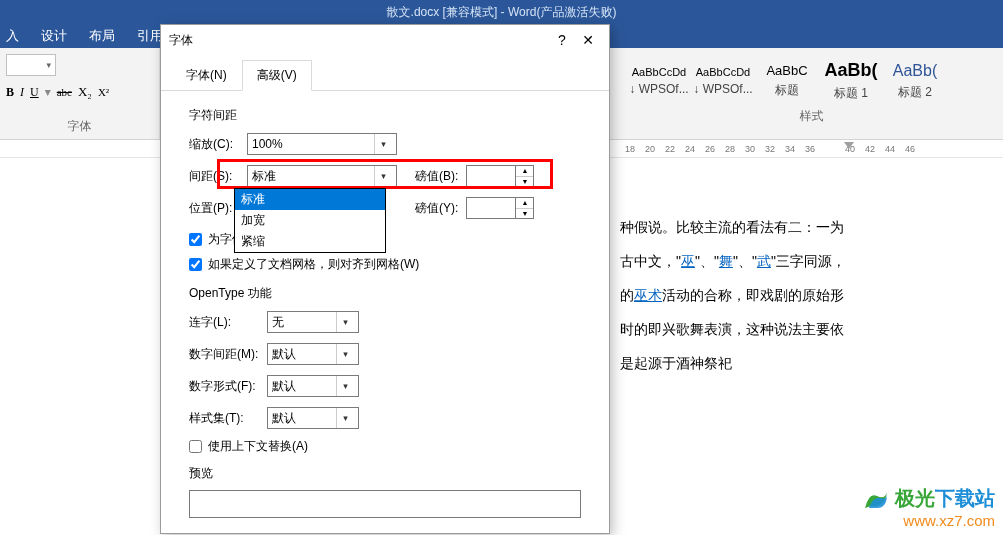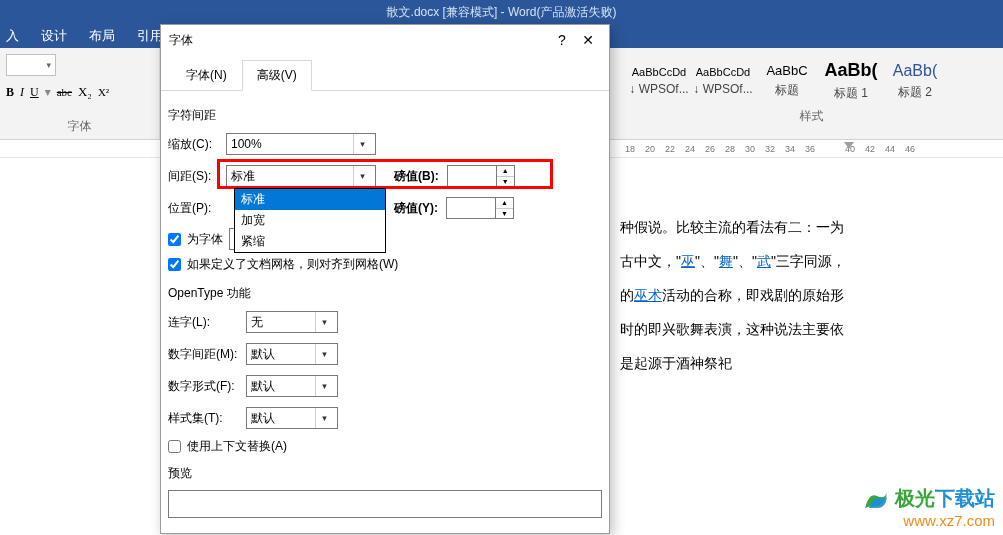--- a/index.html
+++ b/index.html
@@ -42,32 +42,32 @@
 
 
 .dialog { position: absolute; left: 160px; top: 24px; width: 450px; height: 510px; background: #fff; border: 1px solid #9b9b9b; box-shadow: 3px 3px 12px rgba(0,0,0,.25); display: flex; flex-direction: column; }
 .dlg-title { height: 30px; display: flex; align-items: center; padding: 0 8px; font-size: 12px; }
 .dlg-title .t { flex: 1; }
 .dlg-title .help { width: 26px; text-align: center; cursor: pointer; font-size: 14px; }
 .dlg-title .close { width: 26px; text-align: center; cursor: pointer; font-size: 14px; }
 .tabs { display: flex; padding: 4px 10px 0; border-bottom: 1px solid #d9d9d9; font-size: 12px; }
 .tab { padding: 6px 14px; border: 1px solid transparent; border-bottom: none; cursor: pointer; position: relative; top: 1px; }
 .tab.active { border-color: #d9d9d9; background: #fff; border-bottom: 1px solid #fff; }
-.dlg-body { padding: 12px 7px; font-size: 12px; color: #000; }
+.dlg-body { padding: 12px 28px; font-size: 12px; color: #000; }
 .section-title { margin: 4px 0 8px; }
 .row { display: flex; align-items: center; margin-bottom: 8px; min-height: 24px; }
 .row label { width: 58px; text-align: left; }
 .combo { border: 1px solid #7a7a7a; background: #fff; height: 22px; display: flex; align-items: center; padding: 0 4px; position: relative; }
 .combo-arrow { width: 18px; height: 20px; border-left: 1px solid #ccc; display: flex; align-items: center; justify-content: center; margin-left: auto; font-size: 9px; color: #333; cursor: pointer; }
 .spinner { border: 1px solid #7a7a7a; width: 68px; height: 22px; display: flex; background: #fff; }
 .spinner input { border: none; width: 48px; padding: 0 4px; outline: none; font-size: 12px; }
 .spinner .arrows { width: 18px; border-left: 1px solid #7a7a7a; display: flex; flex-direction: column; }
 .spinner .arrows div { flex: 1; font-size: 7px; display: flex; align-items: center; justify-content: center; cursor: pointer; border-bottom: 1px solid #ccc; }
 .spinner .arrows div:last-child { border-bottom: none; }
-.mid-label { margin: 0 8px 0 18px; font-weight: bold; }
+.mid-label { margin: 0 8px 0 18px; }
 .checkbox-row { display: flex; align-items: center; margin: 6px 0; gap: 6px; }
 .checkbox-row input { width: 13px; height: 13px; }
 
 
 .redbox { position: absolute; border: 3px solid #ff0000; pointer-events: none; }
 
 
 .dropdown-list { position: absolute; border: 1px solid #000; background: #fff; font-size: 12px; z-index: 10; }
 .dropdown-list div { padding: 2px 6px; cursor: pointer; }
 .dropdown-list div.sel { background: #0078d7; color: #fff; }

